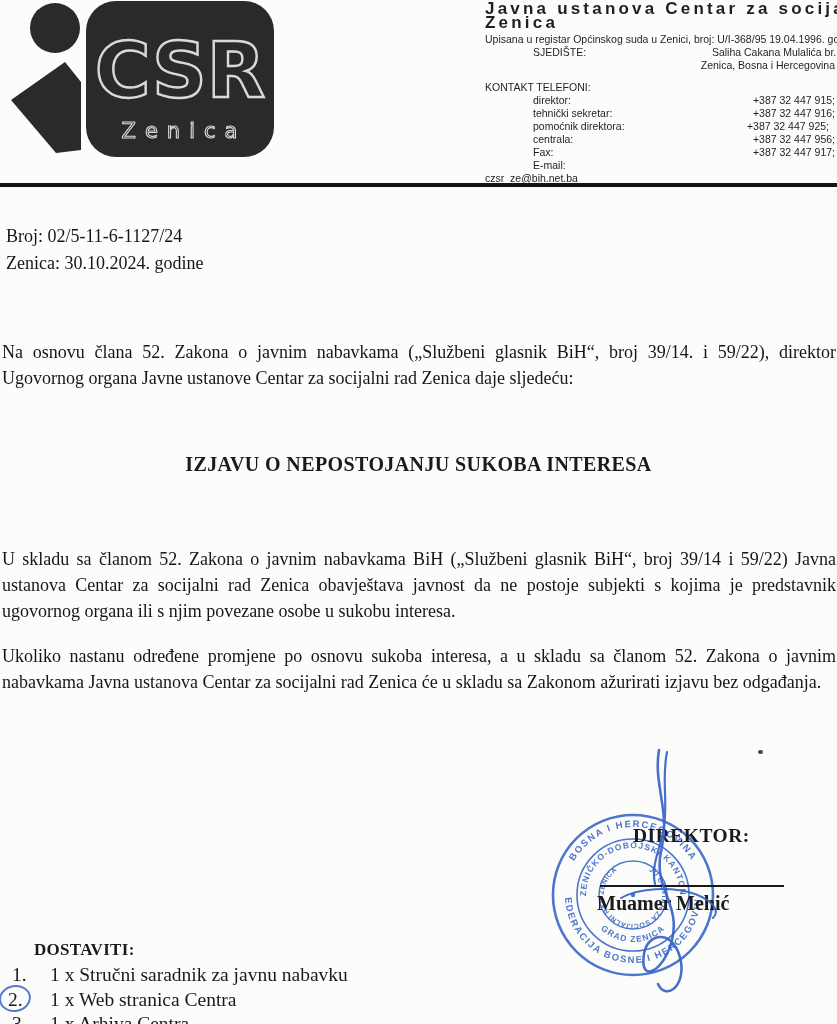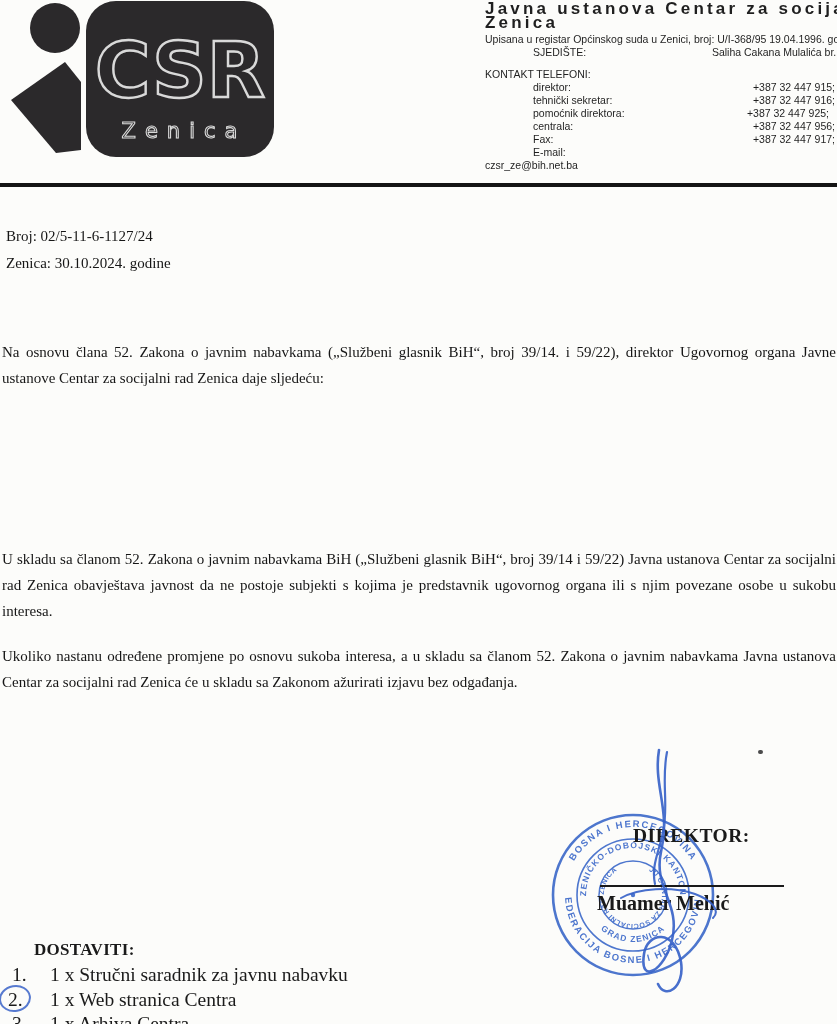--- a/index.html
+++ b/index.html
@@ -24,21 +24,21 @@
   .hdr-row { position: relative; height: 13px; margin-left: 48px; }
   .hdr-row .lbl { position: absolute; left: 0; white-space: nowrap; }
   .hdr-row .val { position: absolute; right: 2px; white-space: nowrap; }
   .hdr-row .val.clip { right: -8px; }
   .contact-head { margin-top: 9px; }
   .email-line { margin-top: 0; }
 
   .rule { position: absolute; left: 0; top: 183px; width: 837px; height: 4px; background: #141414; }
 
   
-  .serif-block { font-size: 15px; line-height: 26px; color: #161616; }
+  .serif-block { font-size: 18px; line-height: 26px; color: #161616; }
   .broj-block { position: absolute; left: 6px; top: 223px; line-height: 27px; }
   .intro   { position: absolute; left: 2px; top: 339px; width: 834px; text-align: justify; }
   .doc-title {
     position: absolute; left: 0; top: 453px; width: 837px; text-align: center;
     font-weight: bold; font-size: 20px; letter-spacing: 0.4px;
   }
   .para2 { position: absolute; left: 2px; top: 546px; width: 834px; text-align: justify; }
   .para3 { position: absolute; left: 2px; top: 643px; width: 834px; text-align: justify; }
 
   
@@ -88,20 +88,23 @@
   </div>
 
   <div class="org-header">
     <div class="org-name">Javna ustanova Centar za socijalni rad</div>
     <div class="org-name">Zenica</div>
     <div class="reg-line">Upisana u registar Općinskog suda u Zenici, broj: U/I-368/95 19.04.1996. godine</div>
     <div class="hdr-row">
       <span class="lbl">SJEDIŠTE:</span>
       <span class="val clip">Saliha Cakana Mulalića br. 5</span>
     </div>
+    <div class="hdr-row">
+      <span class="val">Zenica, Bosna i Hercegovina</span>
+    </div>
     <div class="contact-head">KONTAKT TELEFONI:</div>
     <div class="hdr-row">
       <span class="lbl">direktor:</span>
       <span class="val">+387 32 447 915;</span>
     </div>
     <div class="hdr-row">
       <span class="lbl">tehnički sekretar:</span>
       <span class="val">+387 32 447 916;</span>
     </div>
     <div class="hdr-row">
@@ -124,20 +127,21 @@
 
   <div class="rule"></div>
 
   <div class="broj-block serif-block">
     <div>Broj: 02/5-11-6-1127/24</div>
     <div>Zenica: 30.10.2024. godine</div>
   </div>
 
   <div class="intro serif-block">Na osnovu člana 52. Zakona o javnim nabavkama („Službeni glasnik BiH“, broj 39/14. i 59/22), direktor Ugovornog organa Javne ustanove Centar za socijalni rad Zenica  daje sljedeću:</div>
 
+  <div class="doc-title">IZJAVU O NEPOSTOJANJU SUKOBA INTERESA</div>
 
   <div class="para2 serif-block">U skladu sa članom 52. Zakona o javnim nabavkama BiH („Službeni glasnik BiH“, broj 39/14 i 59/22) Javna ustanova Centar za socijalni rad Zenica obavještava javnost da ne postoje subjekti s kojima je predstavnik ugovornog organa ili s njim povezane osobe u sukobu interesa.</div>
   <div class="para3 serif-block">Ukoliko nastanu određene promjene  po osnovu sukoba interesa, a u skladu sa članom 52. Zakona o javnim nabavkama Javna ustanova Centar za socijalni rad Zenica će u skladu sa Zakonom ažurirati izjavu bez odgađanja.</div>
 
   <div class="stray-mark"></div>
 
   <div class="stamp-wrap">
     <svg width="204" height="204" viewBox="0 0 204 204">
       <defs>
         <path id="arcT1" d="M 34,102 A 68,68 0 0 1 170,102"></path>

